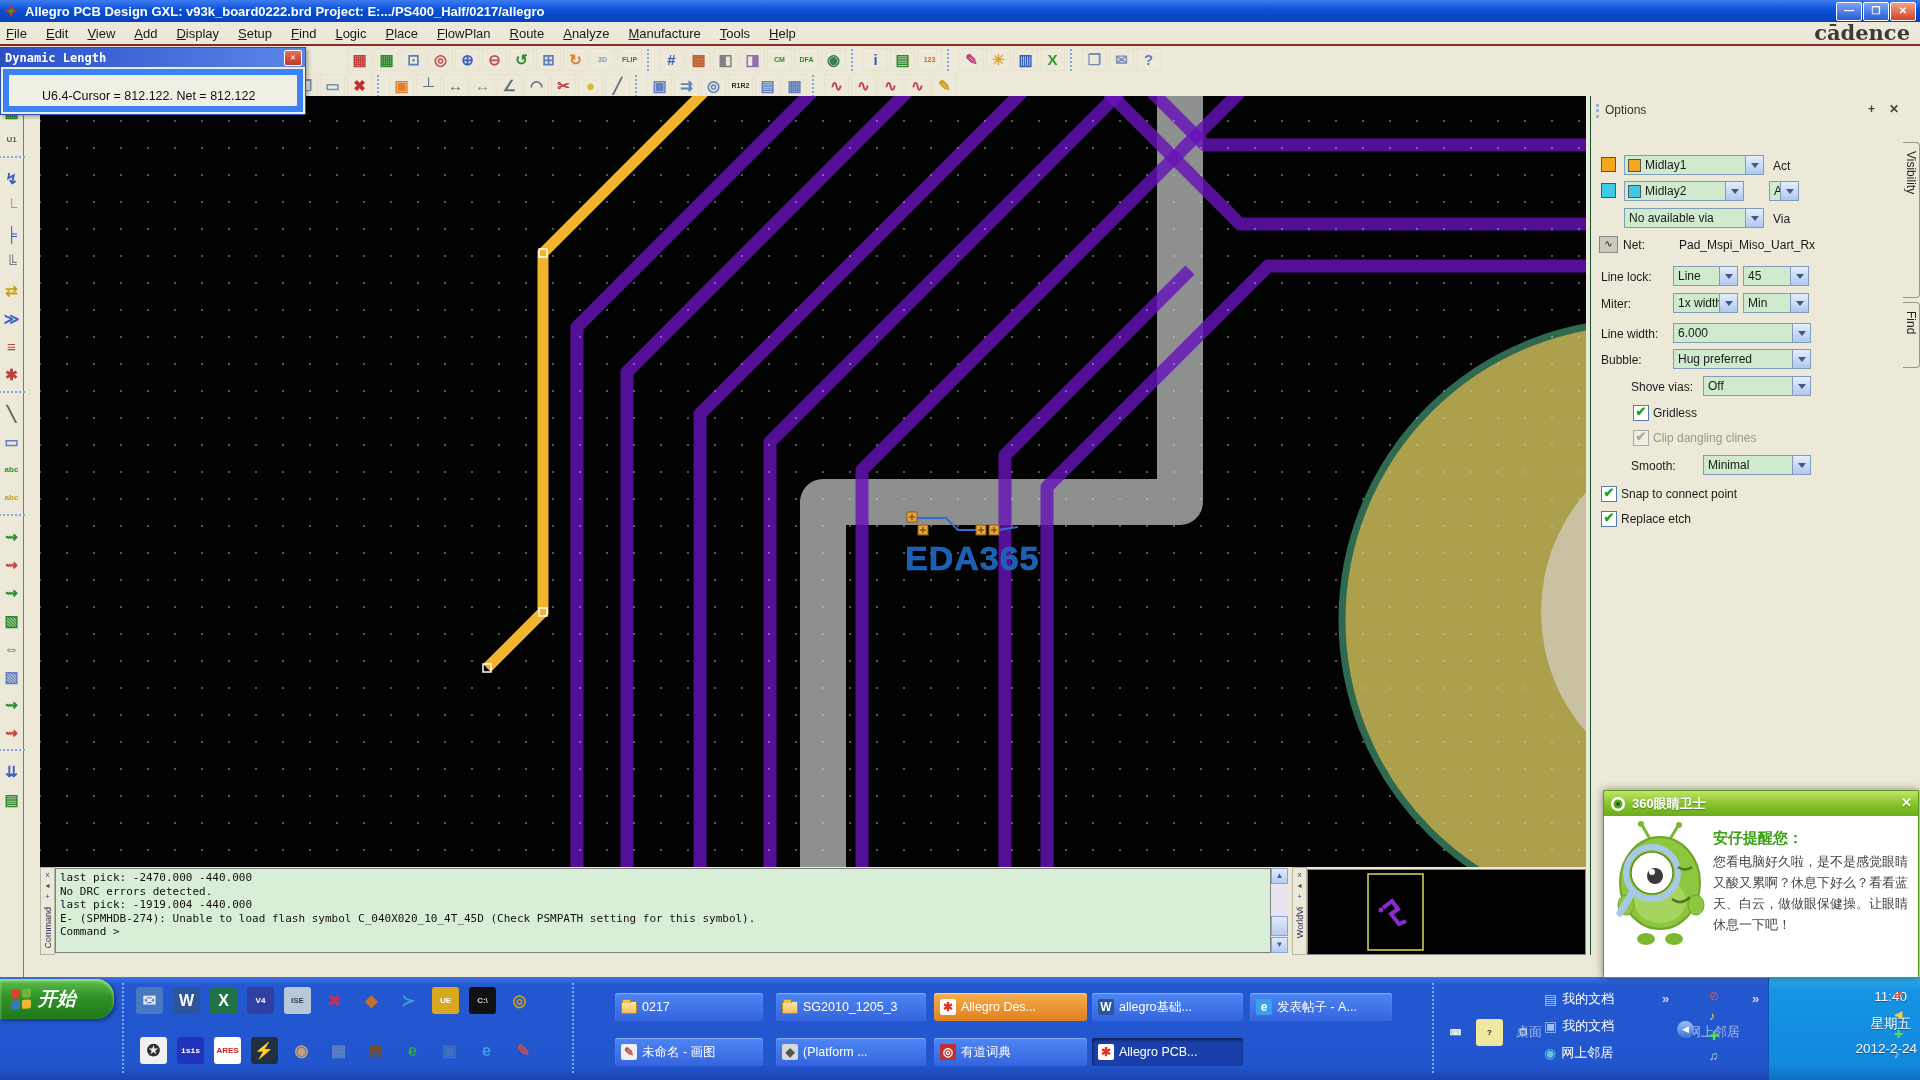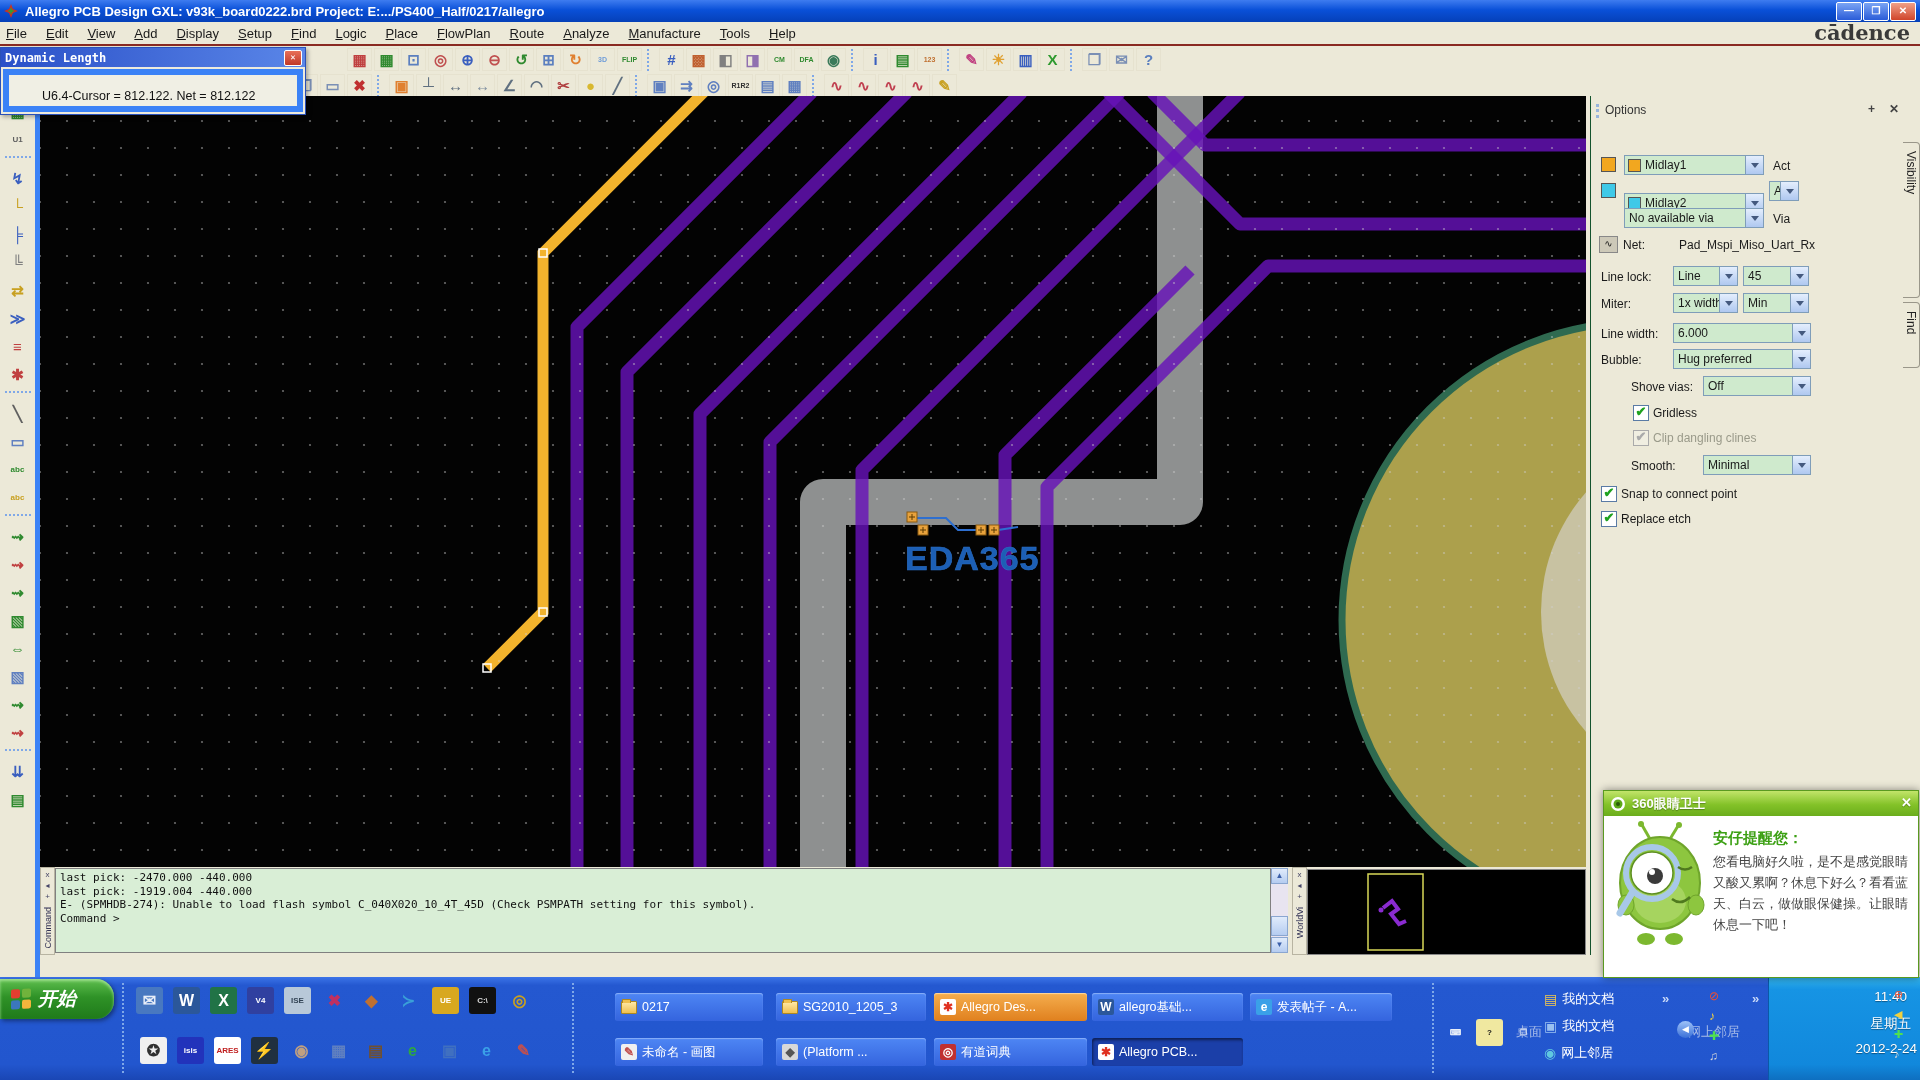--- a/index.html
+++ b/index.html
@@ -20,21 +20,21 @@
   #brand{right:10px;top:20px;font-family:"DejaVu Serif",serif;font-weight:bold;font-size:21px;color:#3a3a3a;letter-spacing:0px}
   #redline{left:0;top:44px;width:1920px;height:2px;background:#8a2a22}
   
   .tbar{background:#ECE9D8;display:flex;align-items:center;gap:2px}
   #tbar1{left:347px;top:47px;height:25px}
   #tbar2{left:293px;top:73px;height:25px}
   .ti{width:25px;height:23px;display:flex;align-items:center;justify-content:center;font-size:15px;font-weight:bold;background:#ECE9D8;border:1px solid #e6e2cf;box-sizing:border-box}
   .ti.small{font-size:7px;letter-spacing:0}
   .tsep{width:5px;height:22px;border-left:2px dotted #7FA8E8;margin:0 3px}
   
-  #ltbar{left:0;top:96px;width:40px;height:884px;background:#ECE9D8;border-right:5px solid #3b82f6;display:flex;flex-direction:column;align-items:center;gap:1px;padding-top:2px;box-sizing:border-box}
+  #ltbar{left:0;top:96px;width:24px;height:884px;background:#ECE9D8;border-right:1px solid #3b82f6;display:flex;flex-direction:column;align-items:center;gap:1px;padding-top:2px;box-sizing:border-box}
   .lti{width:30px;height:27px;display:flex;align-items:center;justify-content:center;font-size:15px;font-weight:bold}
   .lti.small{font-size:8px}
   .lsep{width:26px;height:4px;border-top:2px dotted #7FA8E8;margin:2px 0}
   
   #dynwin{left:0;top:47px;width:304px;height:66px;border:1px solid #2a50b8;background:#EDEBDD;box-shadow:2px 2px 4px rgba(0,0,0,.3);z-index:30}
   #dynwin .dtit{height:19px;background:linear-gradient(90deg,#2A50C8,#5A86E8);color:#fff;font-family:"DejaVu Sans Mono",monospace;font-weight:bold;font-size:12px;display:flex;align-items:center;padding-left:4px;box-sizing:border-box}
   #dynwin .dx{position:absolute;right:3px;top:2px;width:16px;height:14px;background:linear-gradient(180deg,#E87058,#C03828);border:1px solid #fff;border-radius:2px;color:#fff;font-size:9px;line-height:13px;text-align:center}
   #dynwin .dbody{position:absolute;left:2px;top:21px;right:2px;bottom:2px;background:#F0EFE4;border:6px solid #3b82f6;font-size:12.5px;color:#111;padding:14px 0 0 33px;box-sizing:border-box}
   
   #canvas{left:40px;top:96px;width:1546px;height:771px;background:#000}
@@ -291,21 +291,21 @@
 
     <span class="sw" style="left:10px;top:61px;background:#F2A71F"></span>
     <div class="dd" style="left:33px;top:59px;width:140px">
       <span class="sw" style="position:static;width:13px;height:13px;margin-left:3px;background:#F2A71F"></span>
       <span class="val">Midlay1</span>
         <span class="btn"></span>
     </div>
     <span class="olbl" style="left:182px;top:63px">Act</span>
 
     <span class="sw" style="left:10px;top:87px;background:#3FC9E8"></span>
-    <div class="dd" style="left:33px;top:97px;width:140px">
+    <div class="dd" style="left:33px;top:85px;width:120px">
       <span class="sw" style="position:static;width:13px;height:13px;margin-left:3px;background:#3FC9E8"></span>
       <span class="val">Midlay2</span>
         <span class="btn"></span>
     </div>
     <div class="dd" style="left:178px;top:85px;width:30px">
       <span class="val">Alt</span>
         <span class="btn"></span>
     </div>
 
     <div class="dd" style="left:33px;top:112px;width:140px">
@@ -380,20 +380,21 @@
 
   <div class="abs" id="console">
     <div class="sstrip">
       <span>x</span>
       <span>◂</span>
       <span>+</span>
       <span class="rot">Command</span>
     </div>
     <div id="ctext">
       <div>last pick: -2470.000 -440.000</div>
+      <div>No DRC errors detected.</div>
       <div>last pick: -1919.004 -440.000</div>
       <div>E- (SPMHDB-274): Unable to load flash symbol C_040X020_10_4T_45D (Check PSMPATH setting for this symbol).</div>
       <div>Command &gt;</div>
     </div>
     <div class="vsb">
       <span class="ab" style="top:0">▲</span>
       <span class="ab" style="top:48px;height:20px;line-height:18px"></span>
       <span class="ab" style="bottom:0">▼</span>
     </div>
   </div>
@@ -466,21 +467,21 @@
         <span class="qi small" style="color: rgb(51, 68, 85); background: rgb(184, 200, 216);">ISE</span>
         <span class="qi" style="color: rgb(192, 48, 96);">✖</span>
         <span class="qi" style="color: rgb(192, 112, 48);">◆</span>
         <span class="qi" style="color: rgb(58, 160, 216);">≻</span>
         <span class="qi small" style="color: rgb(255, 255, 255); background: rgb(216, 168, 32);">UE</span>
         <span class="qi small" style="color: rgb(221, 221, 221); background: rgb(17, 17, 17);">C:\</span>
         <span class="qi" style="color: rgb(200, 160, 32);">◎</span>
       </div>
     <div class="qrow" id="qrow2" style="left:140px;top:60px">
         <span class="qi" style="color: rgb(48, 48, 48); background: rgb(240, 240, 240);">✪</span>
-        <span class="qi small" style="color: rgb(255, 255, 255); background: rgb(34, 51, 187);">isis</span>
+        <span class="qi small" style="color: rgb(255, 255, 255); background: rgb(34, 51, 187); font-family: Liberation Mono, monospace;">isis</span>
         <span class="qi small" style="color: rgb(192, 32, 32); background: rgb(255, 255, 255);">ARES</span>
         <span class="qi" style="color: rgb(240, 208, 64); background: rgb(32, 48, 64);">⚡</span>
         <span class="qi" style="color: rgb(192, 160, 128);">◉</span>
         <span class="qi" style="color: rgb(96, 128, 192);">▦</span>
         <span class="qi" style="color: rgb(112, 80, 48);">▤</span>
         <span class="qi" style="color: rgb(47, 168, 64);">e</span>
         <span class="qi" style="color: rgb(64, 112, 192);">▣</span>
         <span class="qi" style="color: rgb(58, 160, 232);">e</span>
         <span class="qi" style="color: rgb(192, 80, 80);">✎</span>
       </div>

